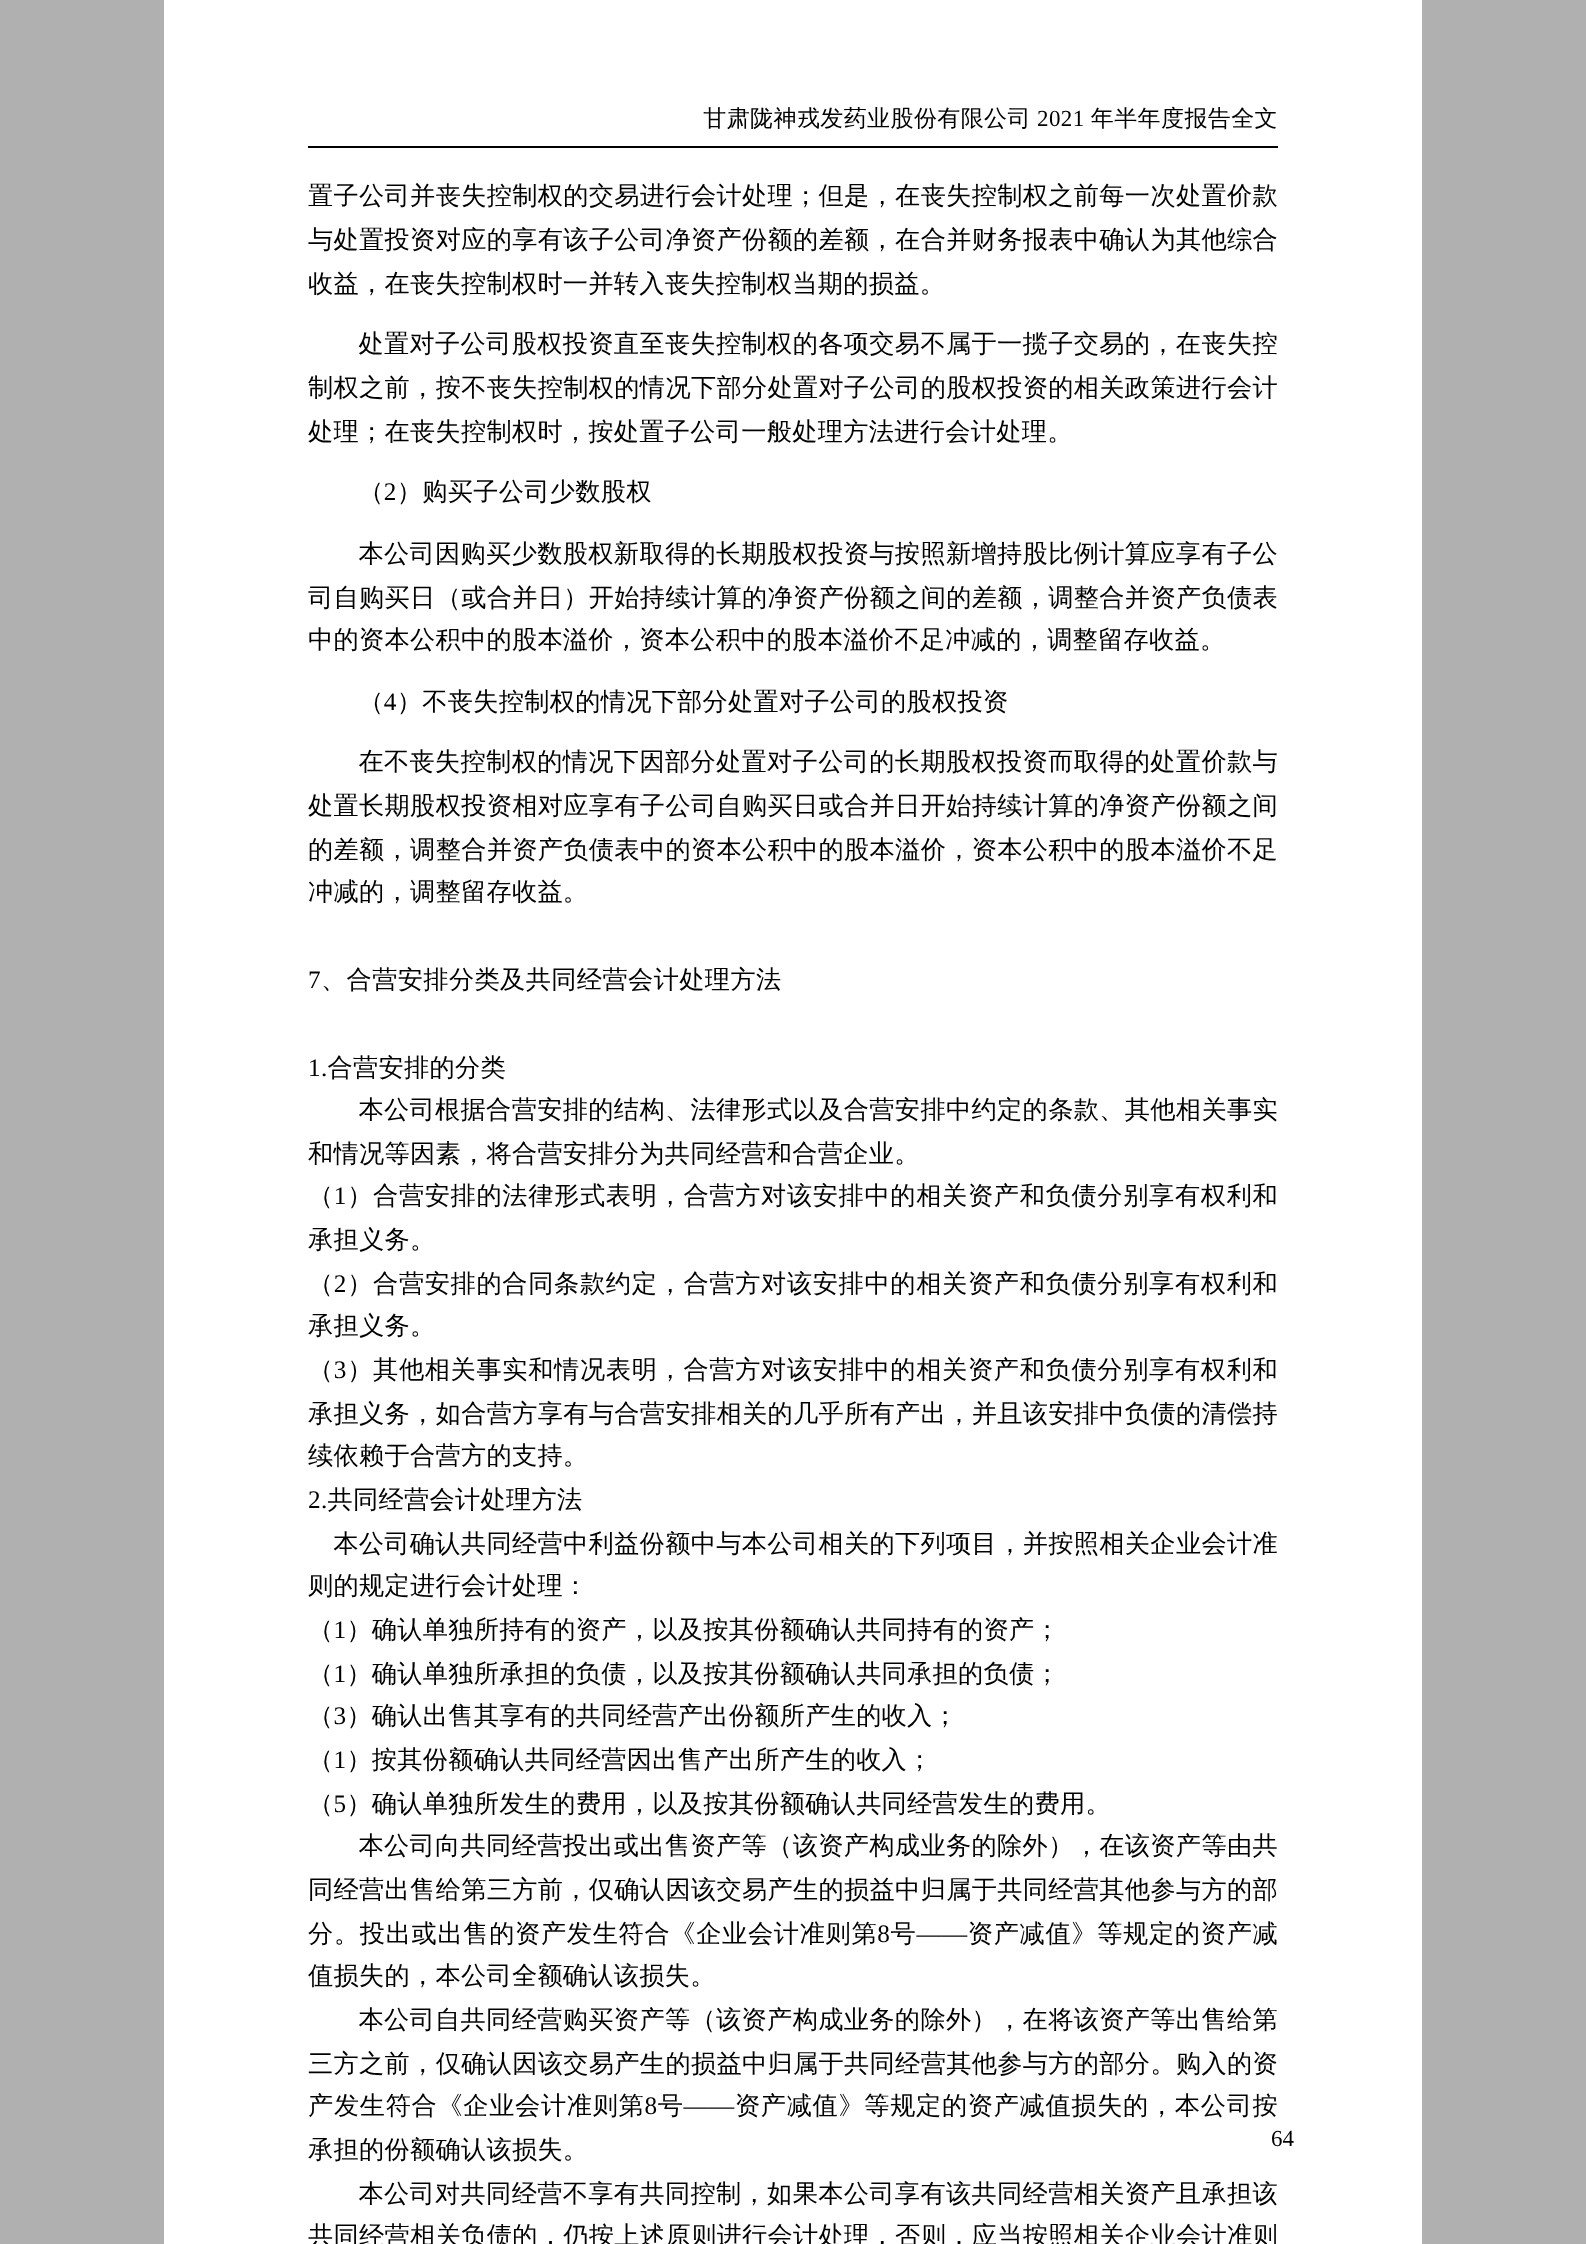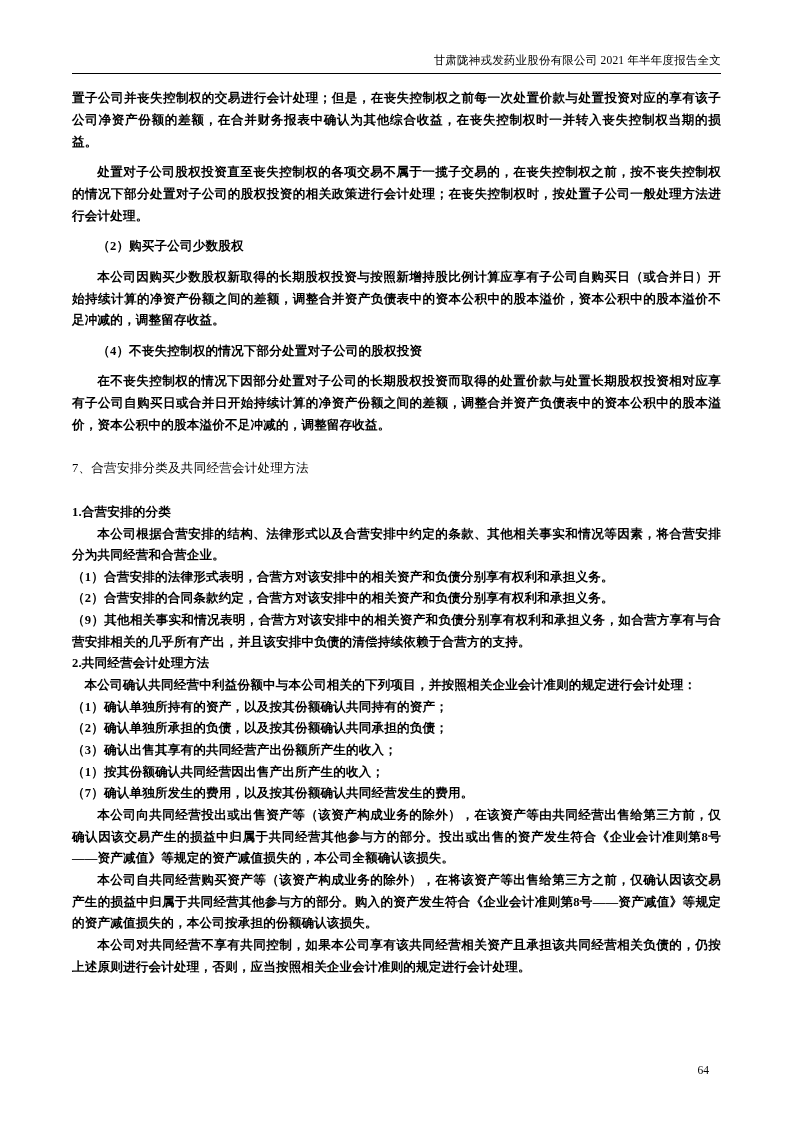--- a/index.html
+++ b/index.html
@@ -1,21 +1,21 @@
 <!DOCTYPE html>
 <html lang="zh"><head>
 <meta charset="utf-8">
 <style>
   html, body {
     margin: 0;
     padding: 0;
     background: #b0b0b0;
   }
   .page {
-    width: 793px;
+    width: 629px;
     height: 1122px;
     background: #ffffff;
     margin: 0 auto;
     position: relative;
     box-sizing: border-box;
     font-family: "Liberation Serif", "DejaVu Serif", serif;
     color: #000000;
   }
   .page-inner {
     position: absolute;
@@ -36,39 +36,38 @@
     margin-bottom: 14px;
   }
   .body-text {
     font-size: 12.6px;
     line-height: 1.72;
     text-align: justify;
     letter-spacing: 0.15px;
   }
   p {
     margin: 0;
-    font-weight: bold;
   }
   .indent2 {
     text-indent: 2em;
   }
   .noindent {
     text-indent: 0;
   }
   .gap-sm { height: 9px; }
   .gap-lg { height: 22px; }
   .section-title {
     font-weight: normal;
     font-size: 12.6px;
     line-height: 1.7;
     letter-spacing: 0.2px;
   }
   .page-number {
     position: absolute;
-    right: 84px;
+    right: 64px;
     bottom: 46px;
     font-size: 11.5px;
     font-family: "Liberation Serif", "DejaVu Serif", serif;
     text-align: right;
   }
 </style>
 </head>
 <body>
 
 <div class="page">
@@ -99,29 +98,29 @@
       <p class="indent2">在不丧失控制权的情况下因部分处置对子公司的长期股权投资而取得的处置价款与处置长期股权投资相对应享有子公司自购买日或合并日开始持续计算的净资产份额之间的差额，调整合并资产负债表中的资本公积中的股本溢价，资本公积中的股本溢价不足冲减的，调整留存收益。</p>
 
       <div class="gap-lg"></div>
       <p class="section-title noindent">7、合营安排分类及共同经营会计处理方法</p>
       <div class="gap-lg"></div>
 
       <p class="noindent">1.合营安排的分类</p>
       <p class="indent2">本公司根据合营安排的结构、法律形式以及合营安排中约定的条款、其他相关事实和情况等因素，将合营安排分为共同经营和合营企业。</p>
       <p class="noindent">（1）合营安排的法律形式表明，合营方对该安排中的相关资产和负债分别享有权利和承担义务。</p>
       <p class="noindent">（2）合营安排的合同条款约定，合营方对该安排中的相关资产和负债分别享有权利和承担义务。</p>
-      <p class="noindent">（9）其他相关事实和情况表明，合营方对该安排中的相关资产和负债分别享有权利和承担义务，如合营方享有与合营安排相关的几乎所有产出，并且该安排中负债的清偿持续依赖于合营方的支持。</p>
+      <p class="noindent">（3）其他相关事实和情况表明，合营方对该安排中的相关资产和负债分别享有权利和承担义务，如合营方享有与合营安排相关的几乎所有产出，并且该安排中负债的清偿持续依赖于合营方的支持。</p>
 
       <p class="noindent">2.共同经营会计处理方法</p>
       <p class="noindent" style="text-indent:1em">本公司确认共同经营中利益份额中与本公司相关的下列项目，并按照相关企业会计准则的规定进行会计处理：</p>
       <p class="noindent">（1）确认单独所持有的资产，以及按其份额确认共同持有的资产；</p>
-      <p class="noindent">（2）确认单独所承担的负债，以及按其份额确认共同承担的负债；</p>
+      <p class="noindent">（1）确认单独所承担的负债，以及按其份额确认共同承担的负债；</p>
       <p class="noindent">（3）确认出售其享有的共同经营产出份额所产生的收入；</p>
       <p class="noindent">（1）按其份额确认共同经营因出售产出所产生的收入；</p>
-      <p class="noindent">（7）确认单独所发生的费用，以及按其份额确认共同经营发生的费用。</p>
+      <p class="noindent">（5）确认单独所发生的费用，以及按其份额确认共同经营发生的费用。</p>
 
       <p class="indent2">本公司向共同经营投出或出售资产等（该资产构成业务的除外），在该资产等由共同经营出售给第三方前，仅确认因该交易产生的损益中归属于共同经营其他参与方的部分。投出或出售的资产发生符合《企业会计准则第8号——资产减值》等规定的资产减值损失的，本公司全额确认该损失。</p>
       <p class="indent2">本公司自共同经营购买资产等（该资产构成业务的除外），在将该资产等出售给第三方之前，仅确认因该交易产生的损益中归属于共同经营其他参与方的部分。购入的资产发生符合《企业会计准则第8号——资产减值》等规定的资产减值损失的，本公司按承担的份额确认该损失。</p>
       <p class="indent2">本公司对共同经营不享有共同控制，如果本公司享有该共同经营相关资产且承担该共同经营相关负债的，仍按上述原则进行会计处理，否则，应当按照相关企业会计准则的规定进行会计处理。</p>
 
     </div>
   </div>
 
   <div class="page-number">64</div>
 </div>

